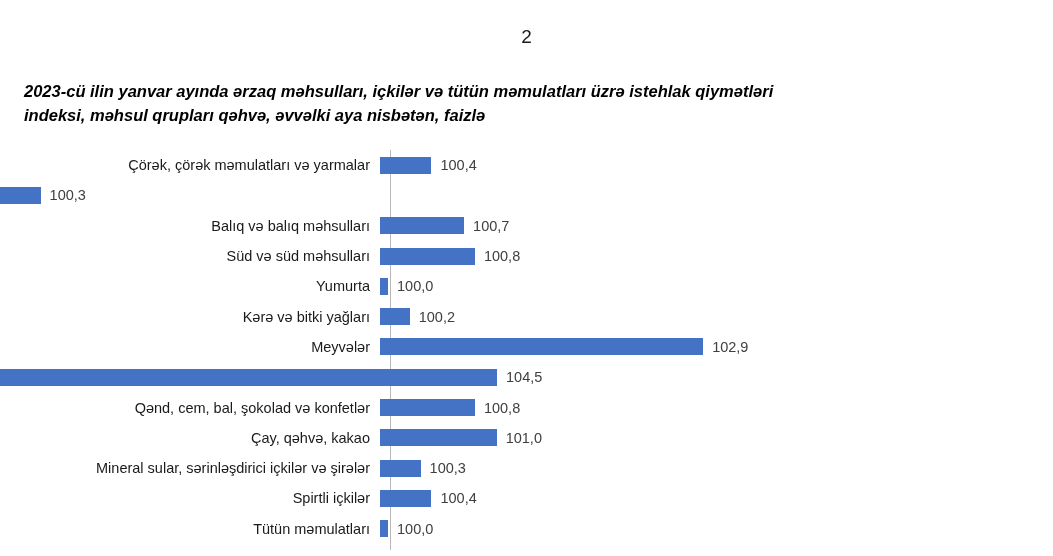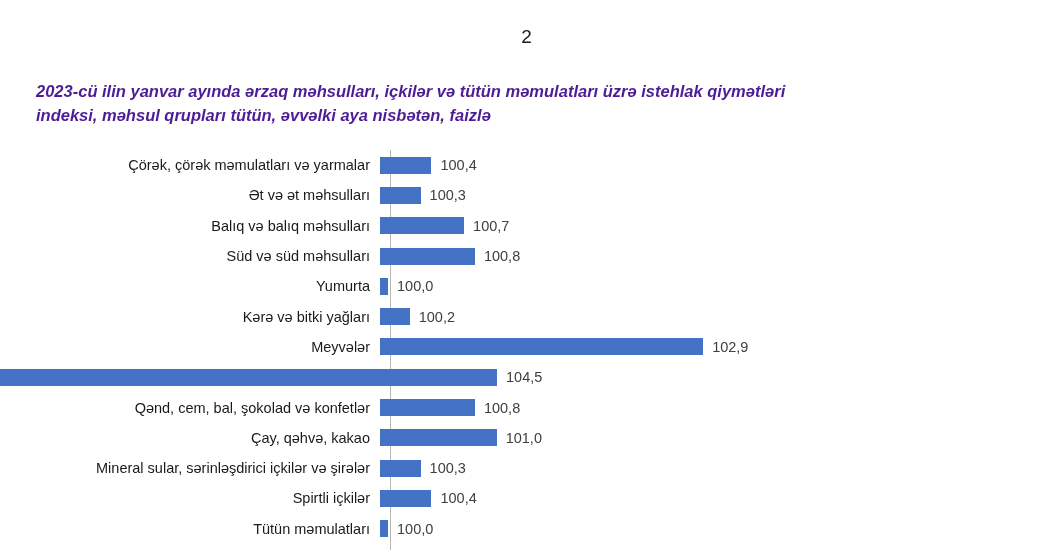--- a/index.html
+++ b/index.html
@@ -20,29 +20,29 @@
     top: 26px;
     left: 0;
     width: 1053px;
     text-align: center;
     font-size: 19px;
     color: #1a1a1a;
   }
   .chart-title {
     position: absolute;
     top: 80px;
-    left: 36px;
+    left: 24px;
     width: 1013px;
     font-size: 16.5px;
     font-weight: bold;
     font-style: italic;
     line-height: 1.45;
     text-align: justify;
     text-justify: inter-word;
-    color: #4c1d95;
+    color: #000000;
   }
   .chart-title .line {
     display: block;
   }
   .chart-area {
     position: absolute;
     top: 150px;
     left: 0;
     width: 1053px;
     height: 400px;
@@ -89,35 +89,34 @@
     background: #b8b8b8;
   }
 </style>
 </head>
 <body>
 
 <div class="page-number">2</div>
 
 <div class="chart-title">
   <span class="line">2023-cü ilin yanvar ayında ərzaq məhsulları, içkilər və tütün məmulatları üzrə istehlak qiymətləri</span>
-  <span class="line">indeksi, məhsul qrupları tütün, əvvəlki aya nisbətən, faizlə</span>
+  <span class="line">indeksi, məhsul qrupları qəhvə, əvvəlki aya nisbətən, faizlə</span>
 </div>
 
 <div class="chart-area">
   <div class="axis-line"></div>
   <div id="rows">
       <div class="row">
         <div class="row-label">Çörək, çörək məmulatları və yarmalar</div>
         <div class="bar-wrap">
           <div class="bar" style="width: 51.4667px; background: rgb(68, 114, 196);"></div>
           <div class="bar-value">100,4</div>
         </div>
       </div>
       <div class="row">
-        <div class="row-label">Ət və ət məhsulları</div>
         <div class="bar-wrap">
           <div class="bar" style="width: 40.6px; background: rgb(68, 114, 196);"></div>
           <div class="bar-value">100,3</div>
         </div>
       </div>
       <div class="row">
         <div class="row-label">Balıq və balıq məhsulları</div>
         <div class="bar-wrap">
           <div class="bar" style="width: 84.0667px; background: rgb(68, 114, 196);"></div>
           <div class="bar-value">100,7</div>

